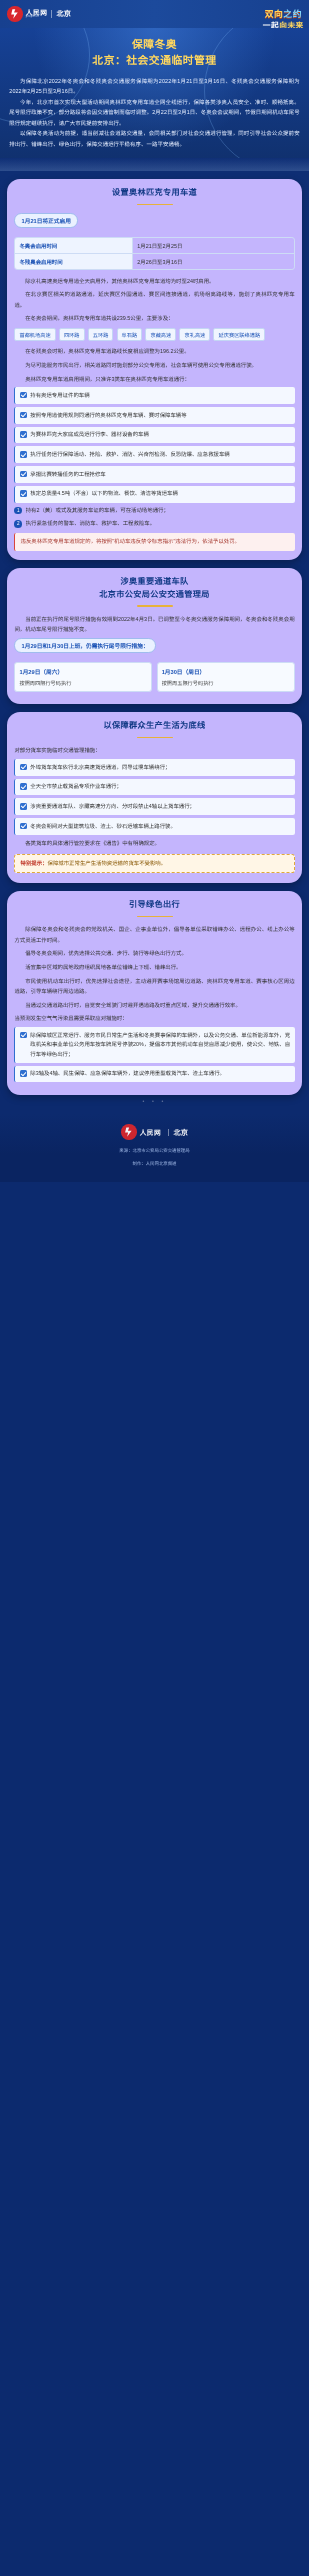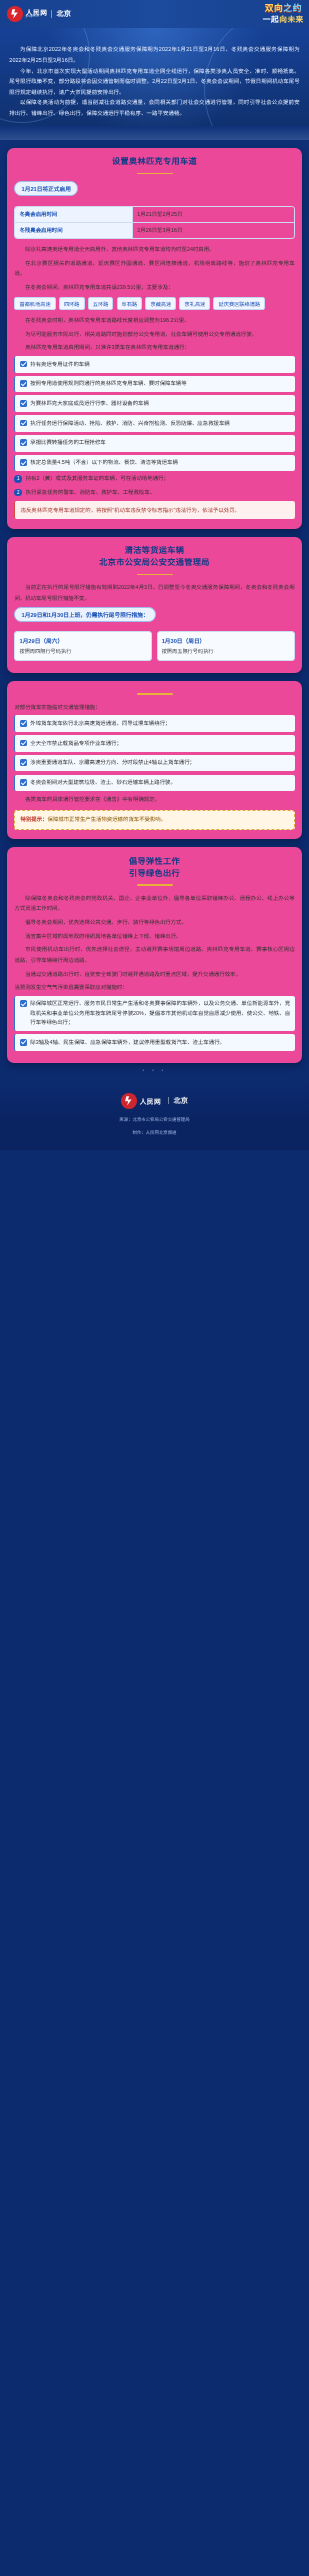--- a/index.html
+++ b/index.html
@@ -49,21 +49,21 @@
   .pd-cn { color: #fff; font-size: 6.7px; font-weight: bold; letter-spacing: 0.5px; }
   .pd-en { color: #c9d9f5; font-size: 2.6px; letter-spacing: 0.2px; }
   .pd-city {
     color: #fff; font-size: 7.2px; font-weight: bold;
     margin-left: 4.1px; padding-left: 4.1px;
     border-left: 0.5px solid rgba(255,255,255,.45);
     line-height: 1;
   }
   .slogan {
     position: absolute;
-    right: 5.2px; top: 1px;
+    right: 5.2px; top: 7px;
     text-align: center;
   }
   .slogan .s1 {
     font-size: 8.8px; font-weight: bold;
     color: #ffd75e;
     text-shadow: 0 0.5px 0 #b9451a;
     letter-spacing: 0.5px;
   }
   .slogan .s1 .blue { color: #7fd7ff; }
   .slogan .s2 {
@@ -113,22 +113,22 @@
 
   
   .snow-strip {
     height: 13.4px;
     background: linear-gradient(180deg, rgba(255,255,255,0) 0%, rgba(190,220,255,.18) 100%);
   }
 
   
   .wrap { padding: 0 7.2px 10.3px; position: relative; }
   .card {
-    background: #ec4899;
-    border-radius: 7px;
+    background: #c4b5fd;
+    border-radius: 13px;
     margin-top: 8.2px;
     padding: 8.2px 7.2px 9.3px;
     box-shadow: 0 2.1px 7.2px rgba(0,0,0,.25);
     position: relative;
   }
   .card-title {
     text-align: center;
     color: #123a86;
     font-size: 8.2px;
     font-weight: bold;
@@ -334,20 +334,24 @@
     <div class="s1">
       <span>双向</span><span class="blue">之约</span>
     </div>
     <div class="s2">
       <span>一起</span><span class="em">向未来</span>
     </div>
   </div>
 </div>
 
 <div class="hero">
+  <h1>
+    <span class="l1">保障冬奥</span>
+    <span class="l2">北京：社会交通临时管理</span>
+  </h1>
   <div class="hero-body">
     <p>为保障北京2022年冬奥会和冬残奥会交通服务保障期为2022年1月21日至3月16日、冬残奥会交通服务保障期为2022年2月25日至3月16日。</p>
     <p>今年，北京市首次实现大型活动期间奥林匹克专用车道全网全线运行，保障各类涉奥人员安全、准时、顺畅抵离。尾号限行政策不变，部分路段将会因交通管制而临时调整。2月22日至3月1日、冬奥会会议期间，节假日期间机动车尾号限行规定继续执行，请广大市民提前安排出行。</p>
     <p>以保障冬奥活动为前提，适当削减社会道路交通量，会同相关部门对社会交通进行管理，同时引导社会公众提前安排出行、错峰出行、绿色出行，保障交通运行平稳有序、一路平安通畅。</p>
   </div>
 </div>
 <div class="snow-strip"></div>
 
 <div class="wrap">
 
@@ -424,21 +428,21 @@
         <span class="num">2</span>
         <span class="ntext">执行紧急任务的警车、消防车、救护车、工程救险车。</span>
       </div>
     </div>
 
     <div class="warn">违反奥林匹克专用车道规定的，将按照"机动车违反禁令标志指示"违法行为，依法予以处罚。</div>
   </div>
 
   <div class="card">
     <div class="card-title">
-      <span>清洁等货运车辆</span>
+      <span>涉奥重要通道车队</span>
       <span>北京市公安局公安交通管理局</span>
     </div>
     <div class="title-rule"></div>
 
     <p class="para">当前正在执行的尾号限行措施有效期到2022年4月3日。已调整至今冬奥交通服务保障期间，冬奥会和冬残奥会期间，机动车尾号限行措施不变。</p>
 
     <div class="pill">1月29日和1月30日上班，仍需执行尾号限行措施：</div>
 
     <div class="dates">
       <div class="date-box">
@@ -447,20 +451,21 @@
       </div>
       <div class="date-box">
         <div class="d-top">1月30日（周日）</div>
         <div class="d-bot">按照周五限行号码执行</div>
       </div>
     </div>
   </div>
 
   <div class="card">
     <div class="card-title">
+      <span>以保障群众生产生活为底线</span>
     </div>
     <div class="title-rule"></div>
 
     <p class="para noind">对部分货车实施临时交通管理措施：</p>
 
     <div class="clist">
       <div class="citem">
         <span class="tick"></span>
         <span class="ctext">外埠货车货车依行北京高速货运通道，同导过境车辆绕行；</span>
       </div>
@@ -480,21 +485,20 @@
 
     <p class="para">各类货车的具体通行管控要求在《通告》中有明确规定。</p>
 
     <div class="note">
       <b>特别提示：</b><span>保障城市正常生产生活物资运输的货车不受影响。</span>
     </div>
   </div>
 
   <div class="card">
     <div class="card-title">
-      <span>倡导弹性工作</span>
       <span>引导绿色出行</span>
     </div>
     <div class="title-rule"></div>
 
     <p class="para">除保障冬奥会和冬残奥会的党政机关、国企、企事业单位外，倡导各单位采取错峰办公、远程办公、线上办公等方式灵活工作时间。</p>
     <p class="para">倡导冬奥会期间，优先选择公共交通、步行、骑行等绿色出行方式。</p>
     <p class="para">活宜集中区域的属地政府组织属地各单位错峰上下班、错峰出行。</p>
     <p class="para">市民使用机动车出行时，优先选择社会途径，主动避开赛事场馆周边道路、奥林匹克专用车道、赛事核心区周边道路，引导车辆绕行周边道路。</p>
     <p class="para">当通过交通道路出行时，自觉安全驾驶门时避开遇道路及时重点区域，提升交通通行效率。</p>
 

